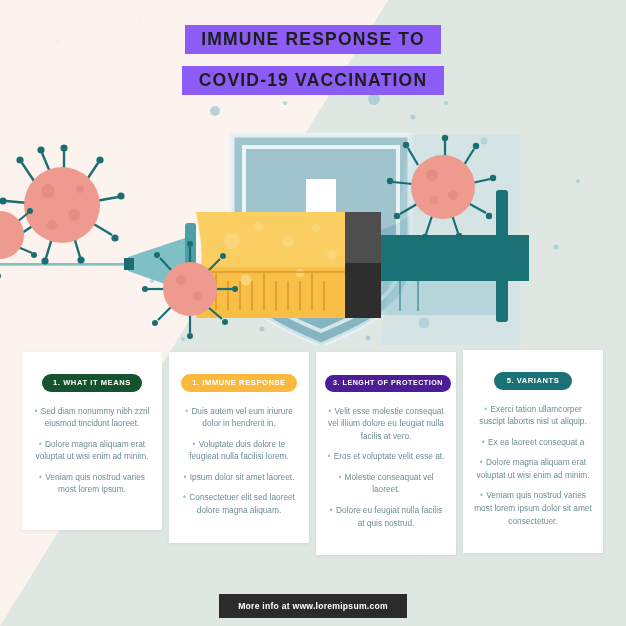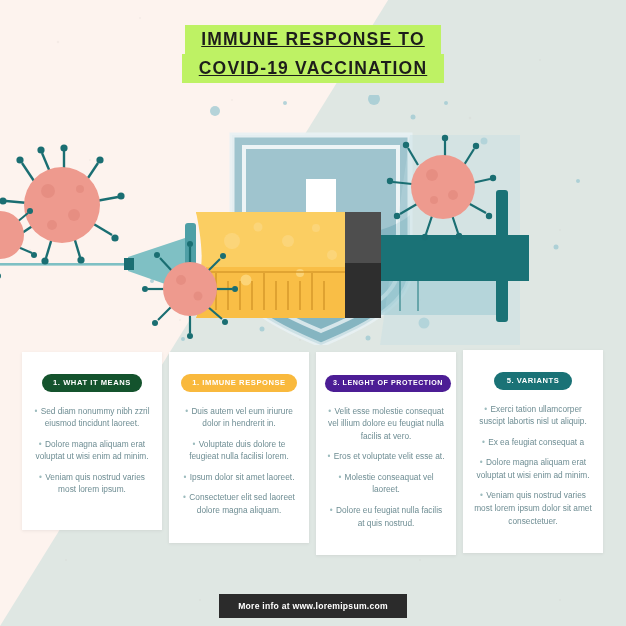--- a/index.html
+++ b/index.html
@@ -44,32 +44,31 @@
   .title-wrap {
     position: absolute;
     left: 0;
     right: 0;
     top: 25px;
     text-align: center;
     z-index: 6;
   }
   .title-bar {
     display: inline-block;
-    background: #bef264;
+    background: #8b5cf6;
     color: #1D1D1B;
     font-size: 17.5px;
     font-weight: bold;
     letter-spacing: 1.2px;
     line-height: 29px;
     height: 29px;
     padding: 0 16px;
-    text-decoration: underline;
   }
   .title-bar.line2 {
-    margin-top: 0;
+    margin-top: 12px;
     padding: 0 17px;
   }
 
   
   .illus {
     position: absolute;
     left: 0;
     top: 95px;
     width: 626px;
     height: 250px;
@@ -423,21 +422,21 @@
         <li><span class="dot">•</span> <span>Dolore eu feugiat nulla facilis at quis nostrud.</span></li>
       </ul>
     </div>
 
     <div class="card tall">
       <div class="badge-row">
         <span class="badge" style="background:#1A7276; padding:4.5px 13px;">5. VARIANTS</span>
       </div>
       <ul class="bullets">
         <li><span class="dot">•</span> <span>Exerci tation ullamcorper suscipt labortis nisl ut aliquip.</span></li>
-        <li><span class="dot">•</span> <span>Ex ea feugiat consequat a</span></li>
+        <li><span class="dot">•</span> <span>Ex ea laoreet consequat a</span></li>
         <li><span class="dot">•</span> <span>Dolore magna aliquam erat voluptat ut wisi enim ad minim.</span></li>
         <li><span class="dot">•</span> <span>Veniam quis nostrud varies most lorem ipsum dolor sit amet consectetuer.</span></li>
       </ul>
     </div>
 
   </div>
 
   <div class="footer">
     <span class="footer-bar">More info at www.loremipsum.com</span>
   </div>

